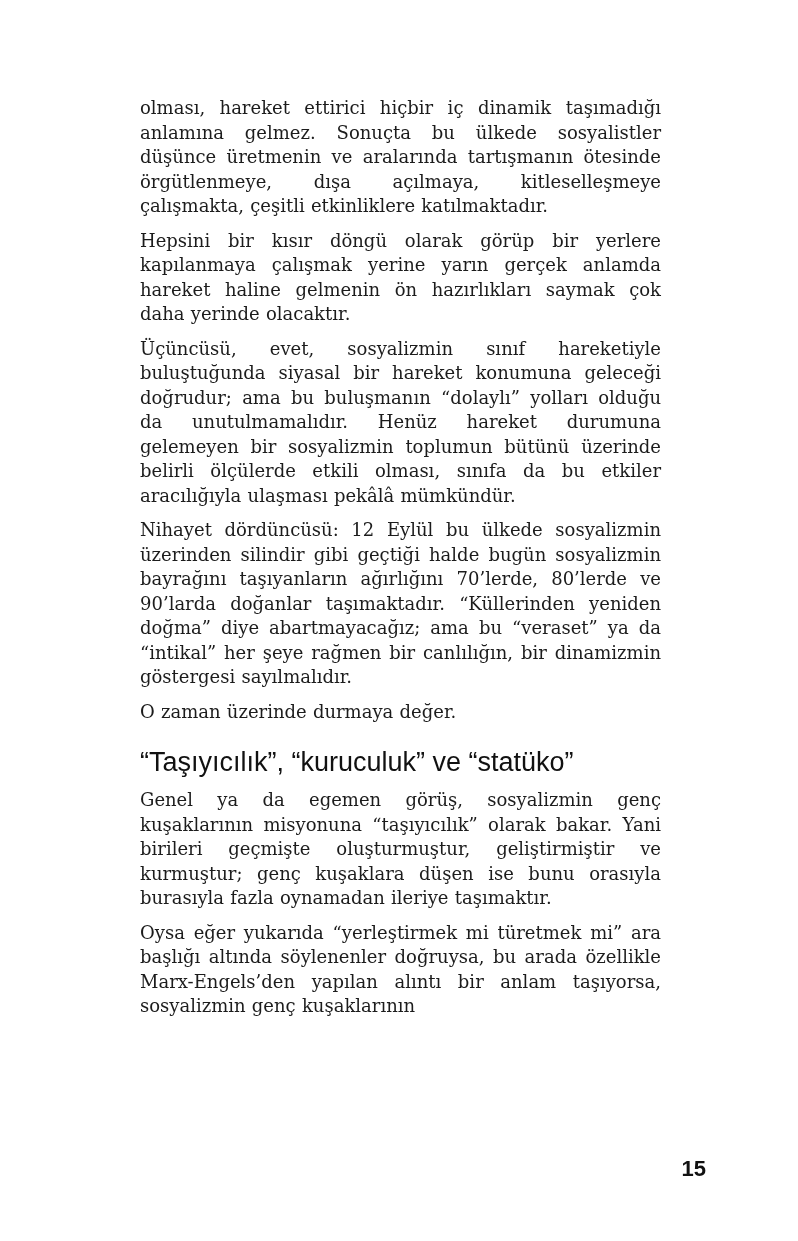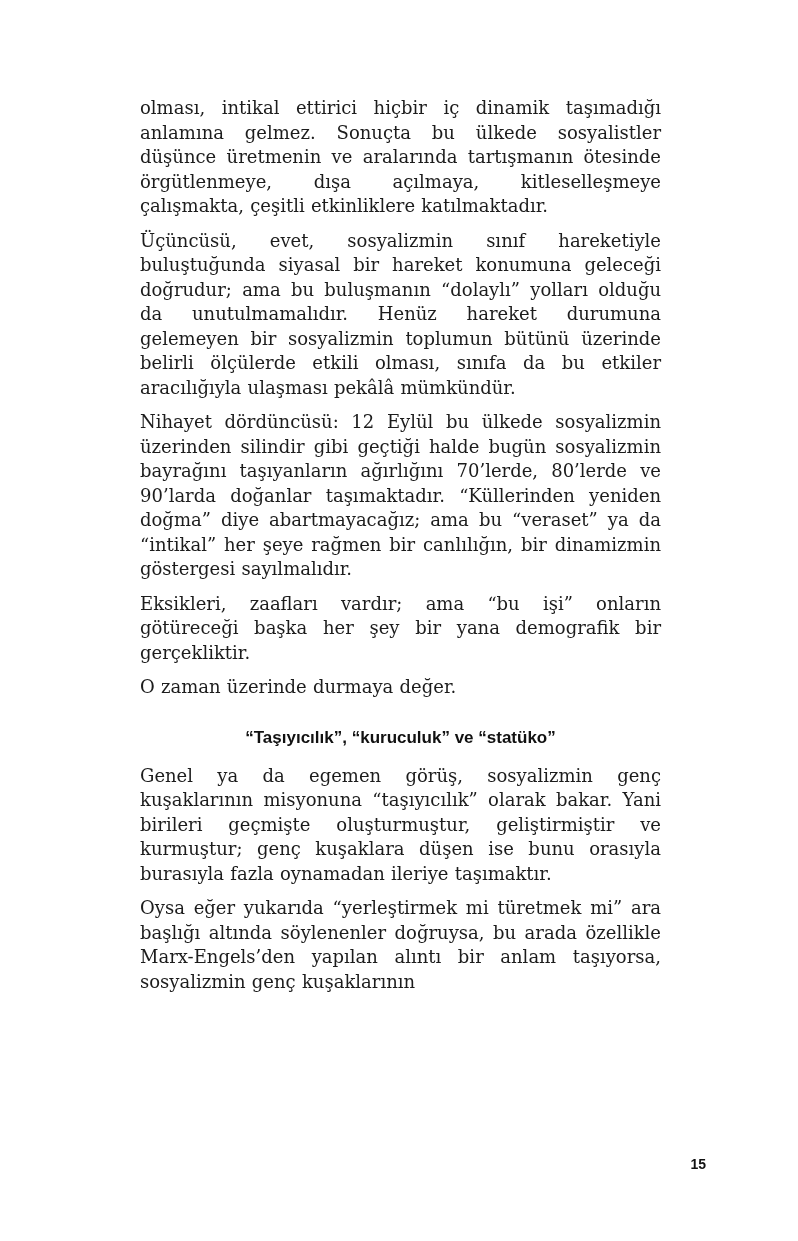--- a/index.html
+++ b/index.html
@@ -33,47 +33,47 @@
     line-height: 24.5px;
     text-align: justify;
     margin: 0 0 10px 0;
     word-spacing: 0.5px;
   }
   .para b {
     font-weight: normal;
   }
   .heading {
     font-family: "Liberation Sans", sans-serif;
-    font-weight: bold;
-    font-size: 17px;
+    font-weight: normal;
+    font-size: 27px;
     line-height: 28px;
     color: #111111;
-    text-align: center;
+    text-align: left;
     margin: 24px 0 12px 0;
   }
   .page-number {
     position: absolute;
     left: 640px;
     top: 1156px;
     width: 66px;
     text-align: right;
     font-family: "Liberation Sans", sans-serif;
     font-weight: bold;
-    font-size: 14px;
+    font-size: 22px;
     color: #111111;
   }
 </style>
 </head>
 <body>
 
 <div class="page">
   <div class="text-block" id="content">
-      <p class="para"><span>olması, intikal ettirici hiçbir iç dinamik taşımadığı anlamına gelmez. Sonuçta bu ülkede sosyalistler düşünce üretmenin ve aralarında tartışmanın ötesinde örgütlenmeye, dışa açılmaya, kitleselleşmeye çalışmakta, çeşitli etkinliklere katılmaktadır.</span></p>
+      <p class="para"><span>olması, hareket ettirici hiçbir iç dinamik taşımadığı anlamına gelmez. Sonuçta bu ülkede sosyalistler düşünce üretmenin ve aralarında tartışmanın ötesinde örgütlenmeye, dışa açılmaya, kitleselleşmeye çalışmakta, çeşitli etkinliklere katılmaktadır.</span></p>
+      <p class="para"><span>Hepsini bir kısır döngü olarak görüp bir yerlere kapılanmaya çalışmak yerine yarın gerçek anlamda hareket haline gelmenin ön hazırlıkları saymak çok daha yerinde olacaktır.</span></p>
       <p class="para"><span>Üçüncüsü, evet, sosyalizmin sınıf hareketiyle buluştuğunda siyasal bir hareket konumuna geleceği doğrudur; ama bu buluşmanın “dolaylı” yolları olduğu da unutulmamalıdır. Henüz hareket durumuna gelemeyen bir sosyalizmin </span><b>toplumun bütünü</b><span> üzerinde belirli ölçülerde etkili olması, sınıfa da bu etkiler aracılığıyla ulaşması pekâlâ mümkündür.</span></p>
       <p class="para"><span>Nihayet dördüncüsü: 12 Eylül bu ülkede sosyalizmin üzerinden silindir gibi geçtiği halde bugün sosyalizmin bayrağını taşıyanların ağırlığını 70’lerde, 80’lerde ve 90’larda doğanlar taşımaktadır. “Küllerinden yeniden doğma” diye abartmayacağız; ama bu “veraset” ya da “intikal” her şeye rağmen bir canlılığın, bir dinamizmin göstergesi sayılmalıdır.</span></p>
-      <p class="para"><span>Eksikleri, zaafları vardır; ama “bu işi” onların götüreceği başka her şey bir yana demografik bir gerçekliktir.</span></p>
       <p class="para"><span>O zaman üzerinde durmaya değer.</span></p>
       <h2 class="heading">“Taşıyıcılık”, “kuruculuk” ve “statüko”</h2>
       <p class="para"><span>Genel ya da egemen görüş, sosyalizmin genç kuşaklarının misyonuna “taşıyıcılık” olarak bakar. Yani birileri geçmişte oluşturmuştur, geliştirmiştir ve kurmuştur; genç kuşaklara düşen ise bunu orasıyla burasıyla fazla oynamadan ileriye taşımaktır.</span></p>
       <p class="para"><span>Oysa eğer yukarıda “yerleştirmek mi türetmek mi” ara başlığı altında söylenenler doğruysa, bu arada özellikle Marx-Engels’den yapılan alıntı bir anlam taşıyorsa, sosyalizmin genç kuşaklarının </span></p>
     </div>
   <div class="page-number">15</div>
 </div>
 
 </body></html>

